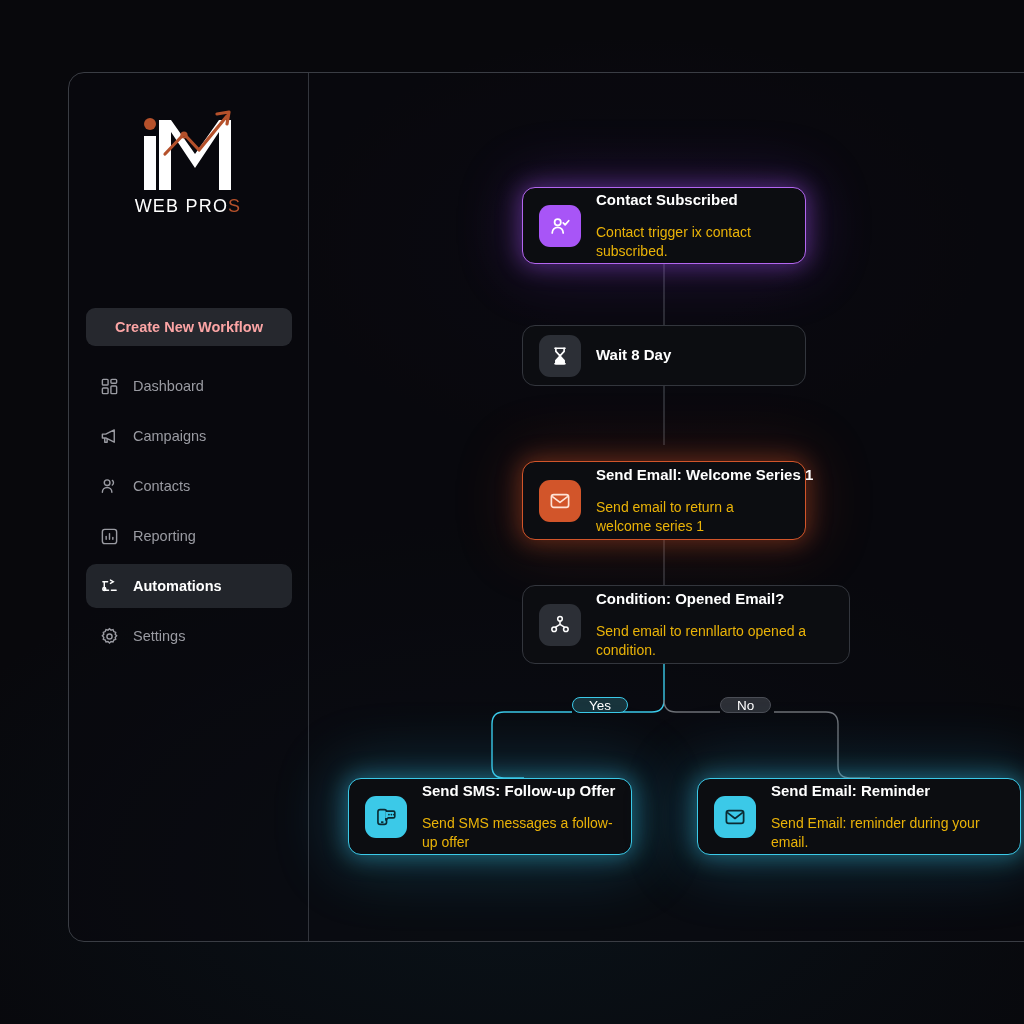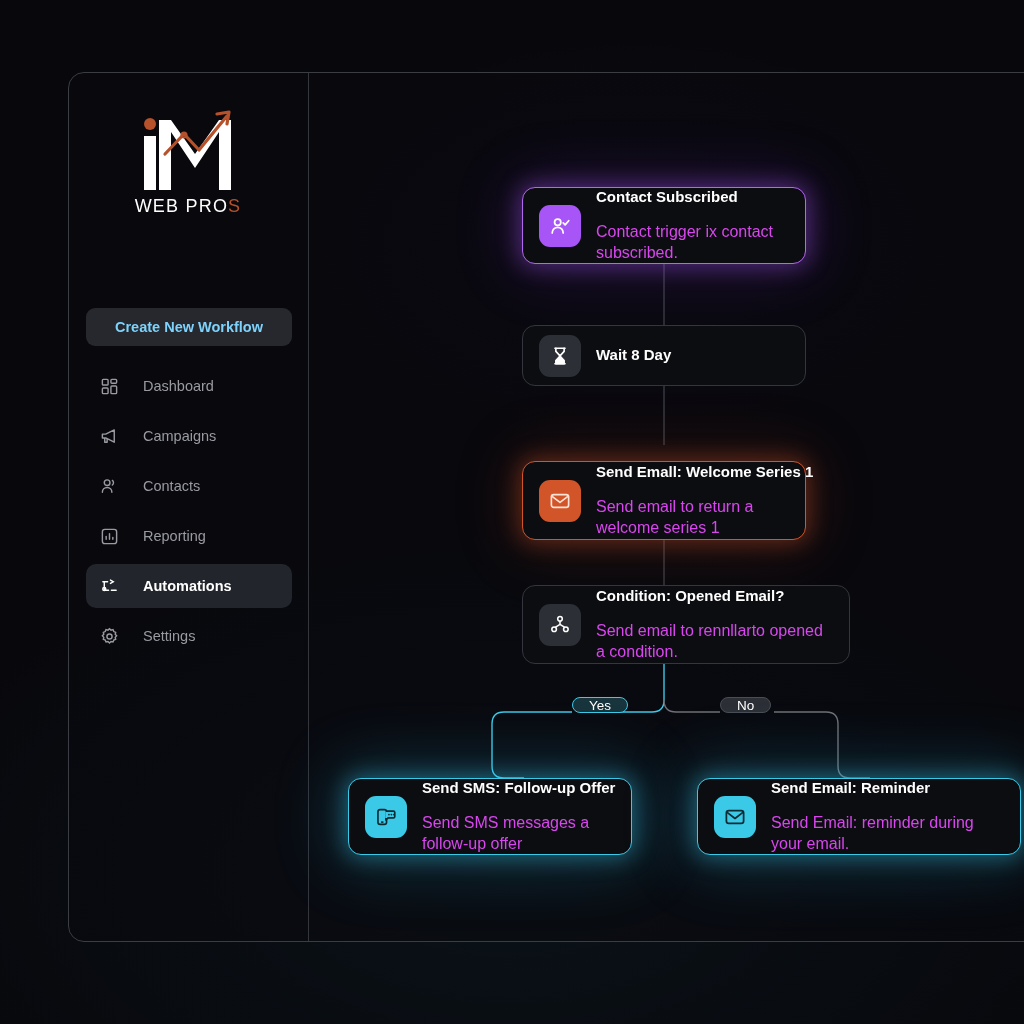--- a/index.html
+++ b/index.html
@@ -48,32 +48,32 @@
     font-family: "Liberation Sans", sans-serif;
   }
   .logo-caption .accent { color: #b5512b; }
 
   .cta {
     position: absolute; left: 18px; top: 236px;
     width: 206px; height: 38px;
     border-radius: 9px;
     background: #26282e;
     border: none;
-    color: #7dd3fc;
+    color: #fca5a5;
     font-size: 14.5px; font-weight: 700;
     font-family: "Liberation Sans", sans-serif;
     cursor: pointer;
     display: flex; align-items: center; justify-content: center;
   }
 
   .nav { position: absolute; left: 18px; top: 292px; width: 206px; }
   .nav-item {
     position: relative;
     display: flex; align-items: center;
-    gap: 24px;
+    gap: 14px;
     height: 44px;
     padding: 0 14px;
     border-radius: 10px;
     color: #9a9ba2;
     font-size: 14.5px;
     cursor: pointer;
     margin-bottom: 6px;
   }
   .nav-item.active { background: #22252b; color: #ffffff; font-weight: 600; }
   .nav-icon { width: 19px; height: 19px; flex: none; display: block; }
@@ -97,21 +97,21 @@
     width: 42px; height: 42px; border-radius: 11px;
     flex: none;
     display: flex; align-items: center; justify-content: center;
   }
   .node .txt { display: flex; flex-direction: column; justify-content: center; min-width: 0; }
   .node .title {
     color: #ffffff; font-weight: 700; font-size: 15px;
     line-height: 1.25; white-space: nowrap;
   }
   .node .sub {
-    color: #d946ef; font-size: 16px; line-height: 1.32; margin-top: 14px;
+    color: #eab308; font-size: 14px; line-height: 1.32; margin-top: 14px;
   }
 
   .node.purple { border: 1.5px solid #b366f0; box-shadow: 0 0 22px 3px rgba(168,85,247,0.40), 0 0 60px 10px rgba(120,50,200,0.20); }
   .node.plain  { border: 1px solid #33363d; }
   .node.orange { border: 1.5px solid #d2552a; box-shadow: 0 0 22px 3px rgba(210,85,42,0.38), 0 0 58px 12px rgba(180,60,25,0.18); }
   .node.cyan   { border: 1.5px solid #3bc9e8; box-shadow: 0 0 22px 3px rgba(59,201,232,0.40), 0 0 62px 14px rgba(40,170,210,0.22); }
 
   .tile.purple { background: #a855f7; }
   .tile.gray   { background: #2c2f36; }
   .tile.orange { background: #d2552a; }

